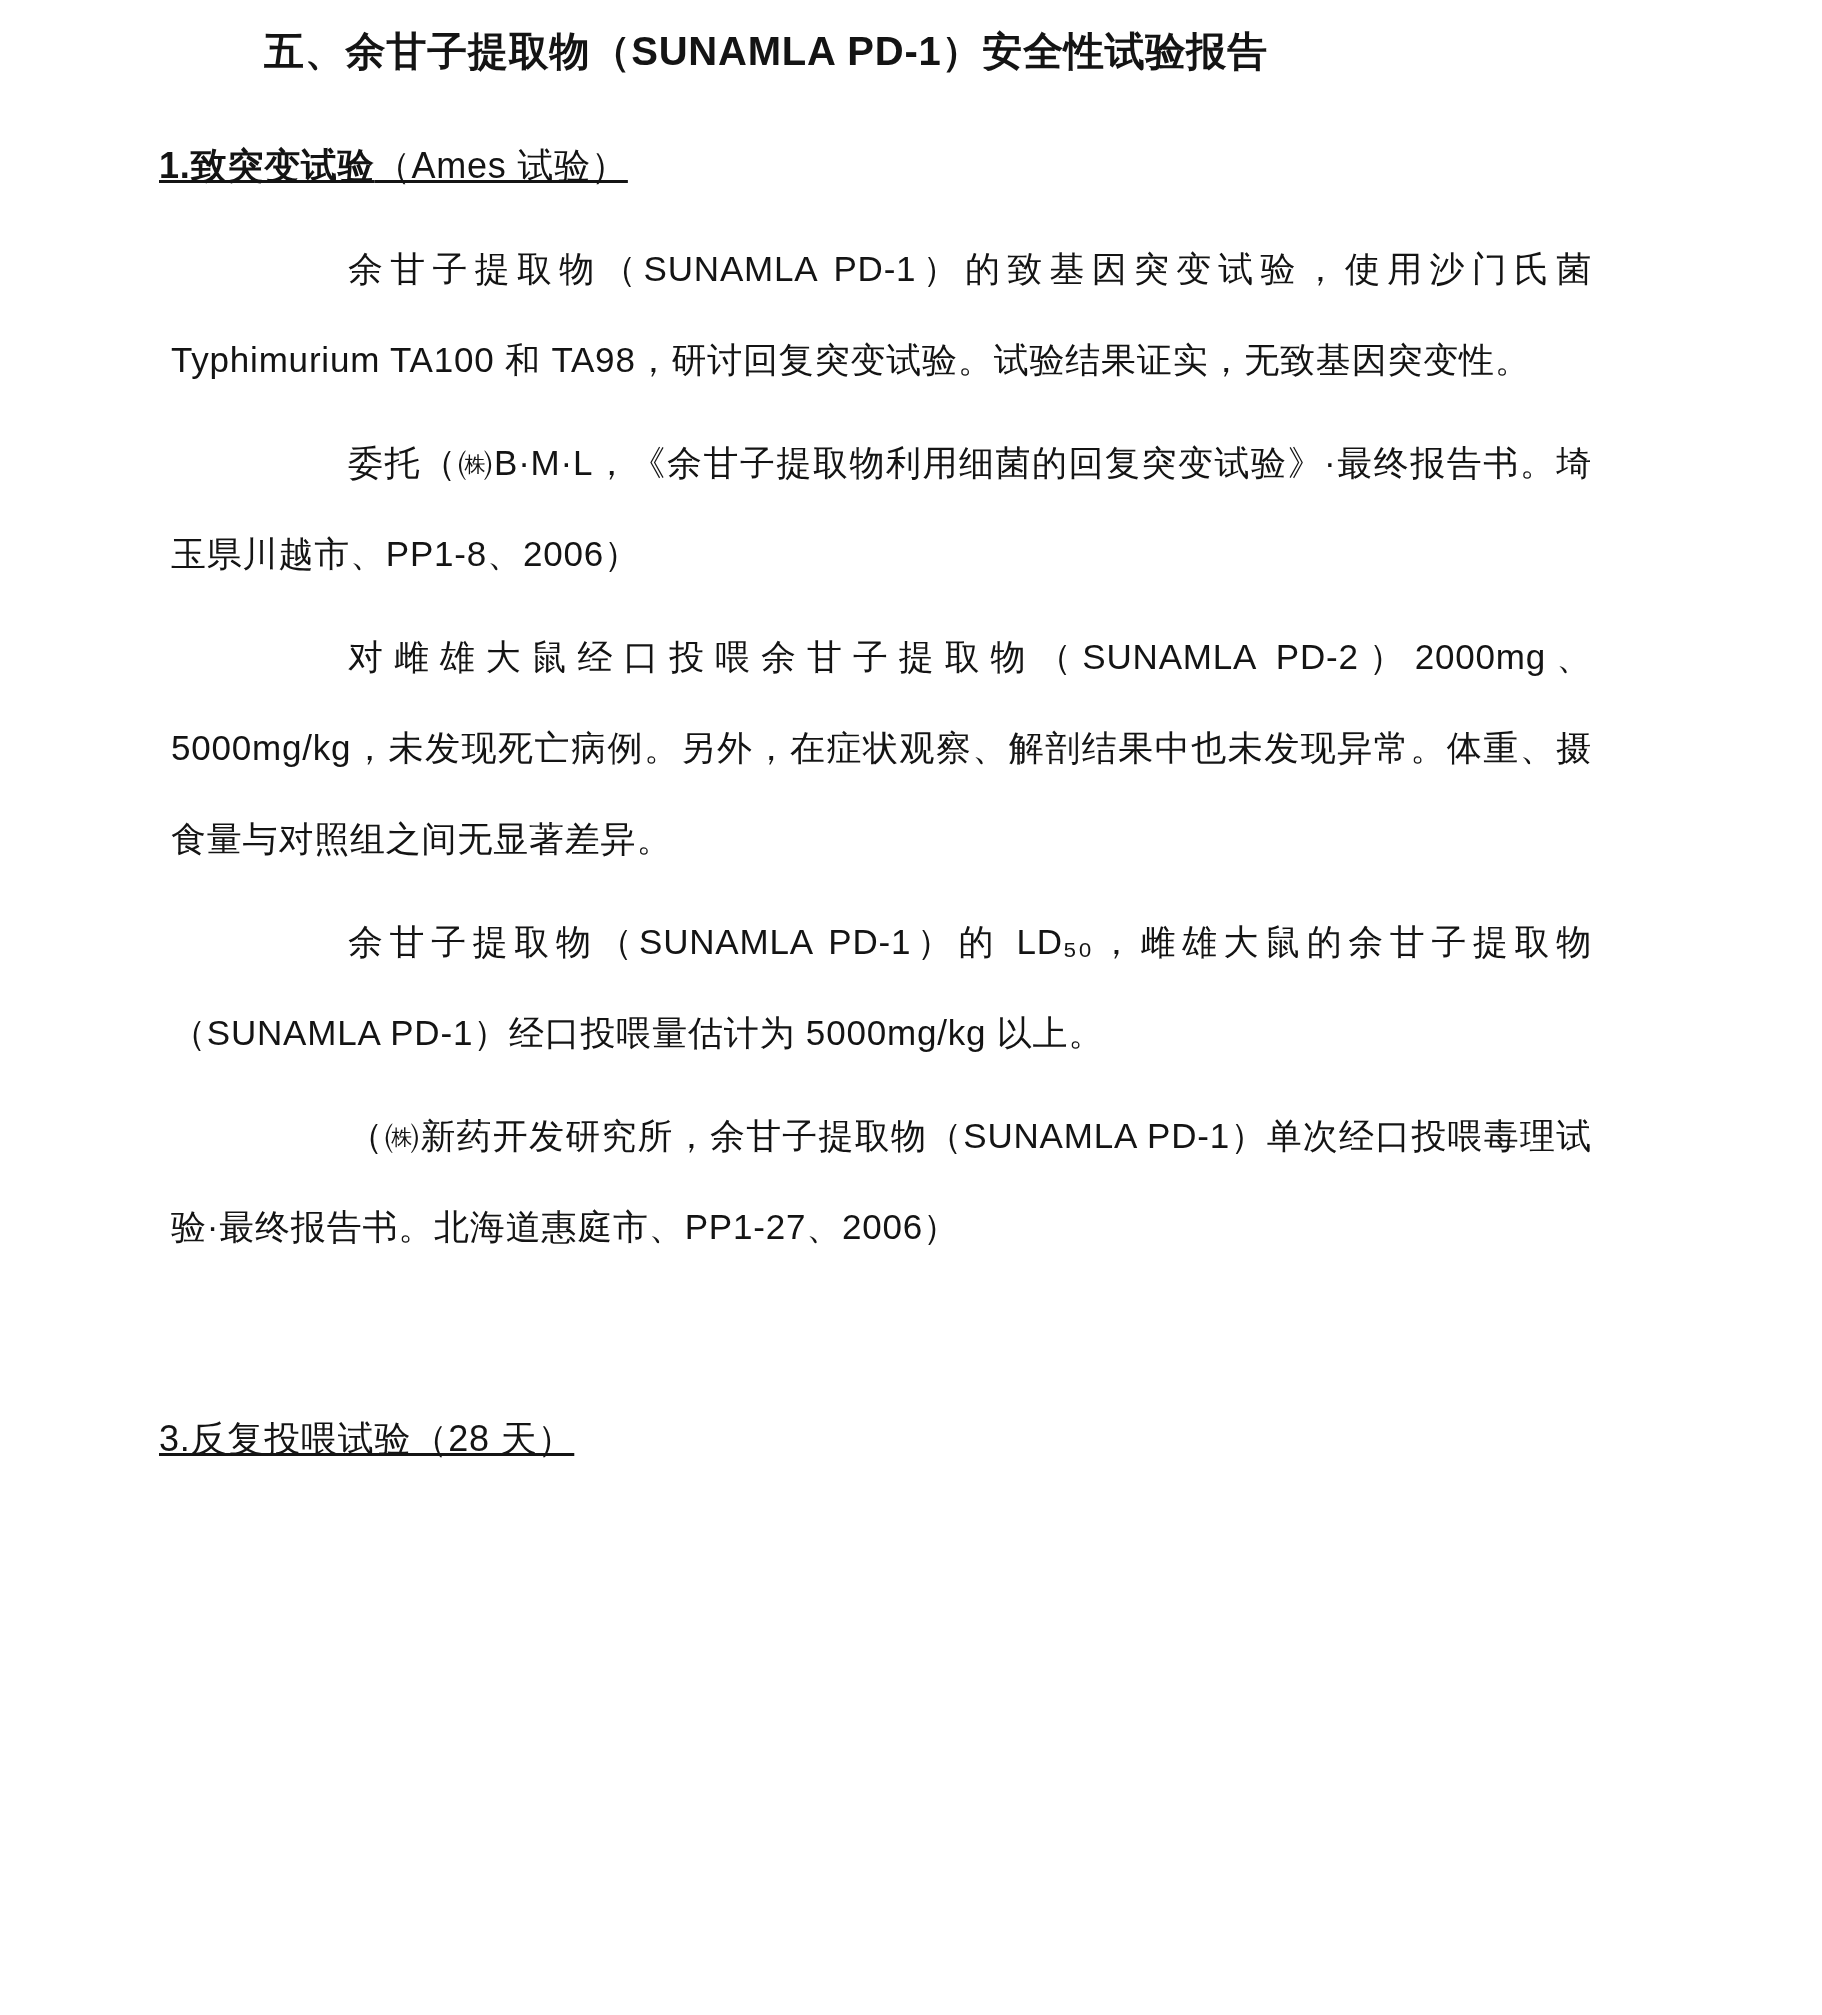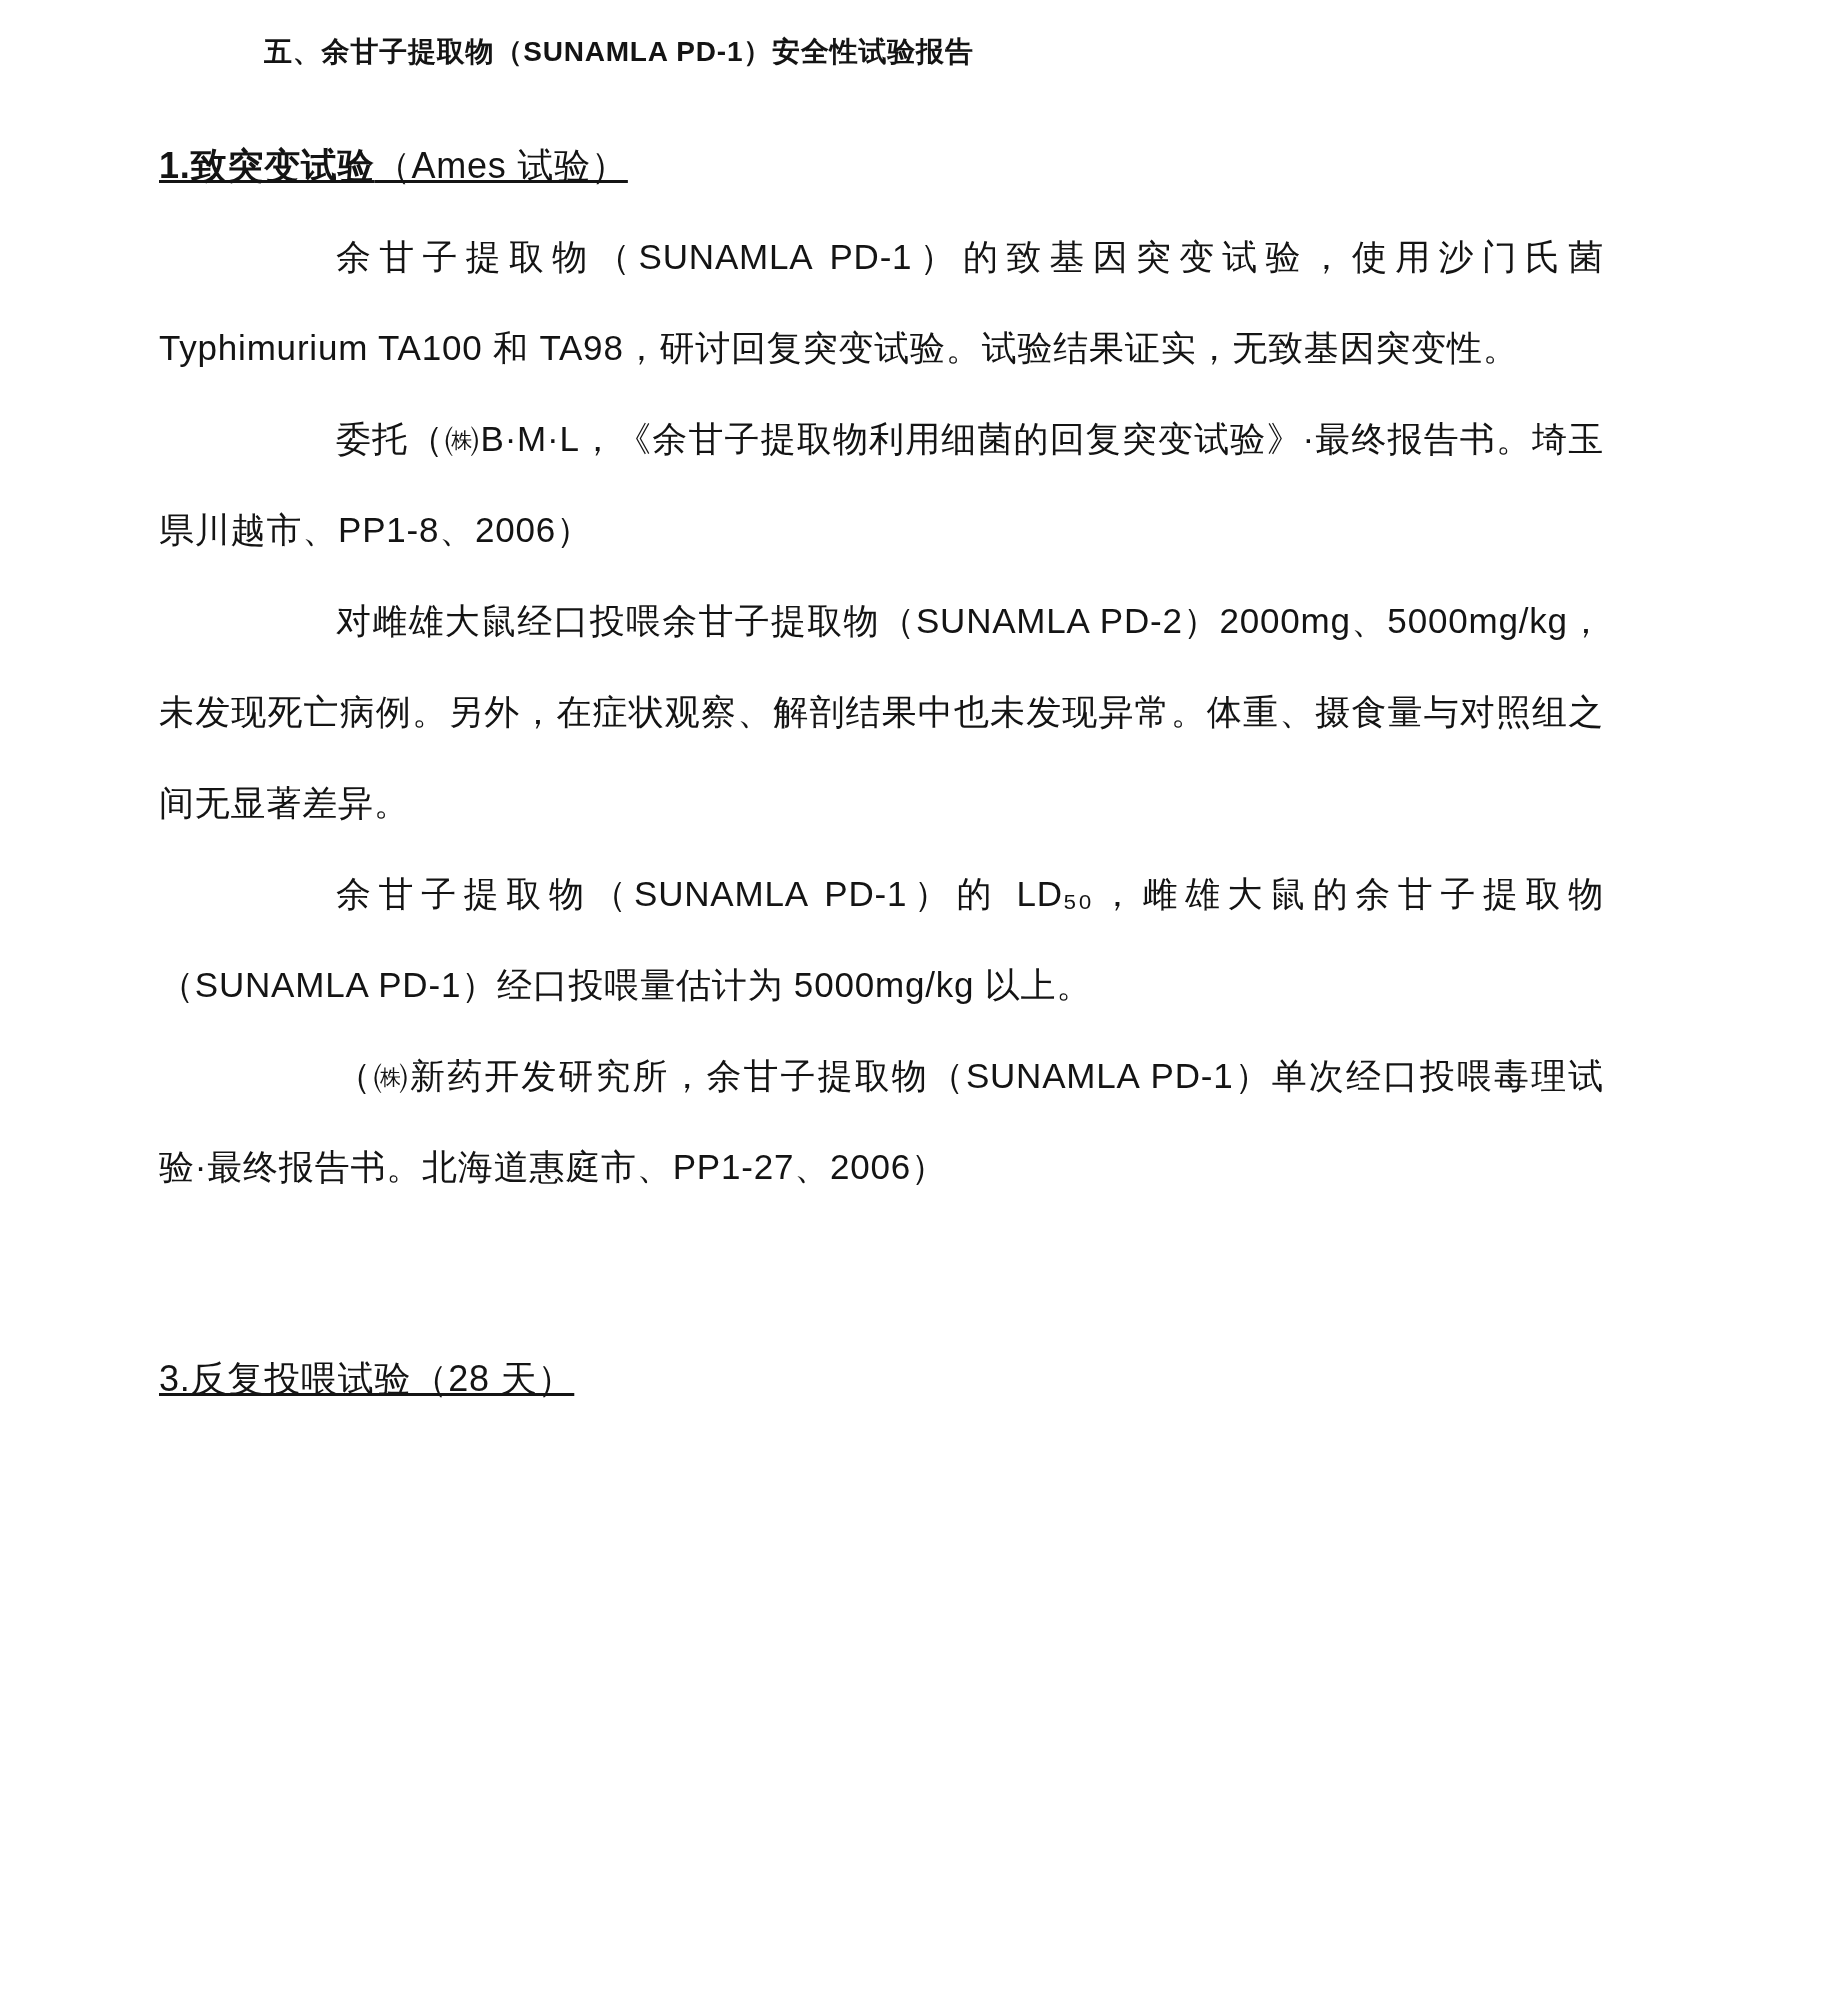--- a/index.html
+++ b/index.html
@@ -16,21 +16,21 @@
     overflow: hidden;
     font-family: "Liberation Sans", "DejaVu Sans", sans-serif;
   }
   .content {
     box-sizing: border-box;
     width: 100%;
     height: 100%;
     padding: 6.2px 219px 0 159px;
   }
   .doc-title {
-    font-size: 28px;
+    font-size: 40px;
     font-weight: 700;
     line-height: 91px;
     margin: 0 0 23px 105px;
     letter-spacing: 0.8px;
     white-space: nowrap;
   }
   h2.sec-heading {
     font-size: 36px;
     font-weight: 400;
     line-height: 91px;
@@ -41,21 +41,21 @@
   h2.sec-heading .strong {
     font-weight: 700;
   }
   h2.sec-heading.spaced {
     margin-top: 121px;
   }
   p.para {
     font-size: 35px;
     font-weight: 400;
     line-height: 91px;
-    margin: 0;
+    margin: 12px;
     text-indent: 177px;
     text-align: justify;
     letter-spacing: 0.8px;
   }
   section { margin: 0; padding: 0; }
 </style>
 </head>
 <body>
 
 <div class="page">

